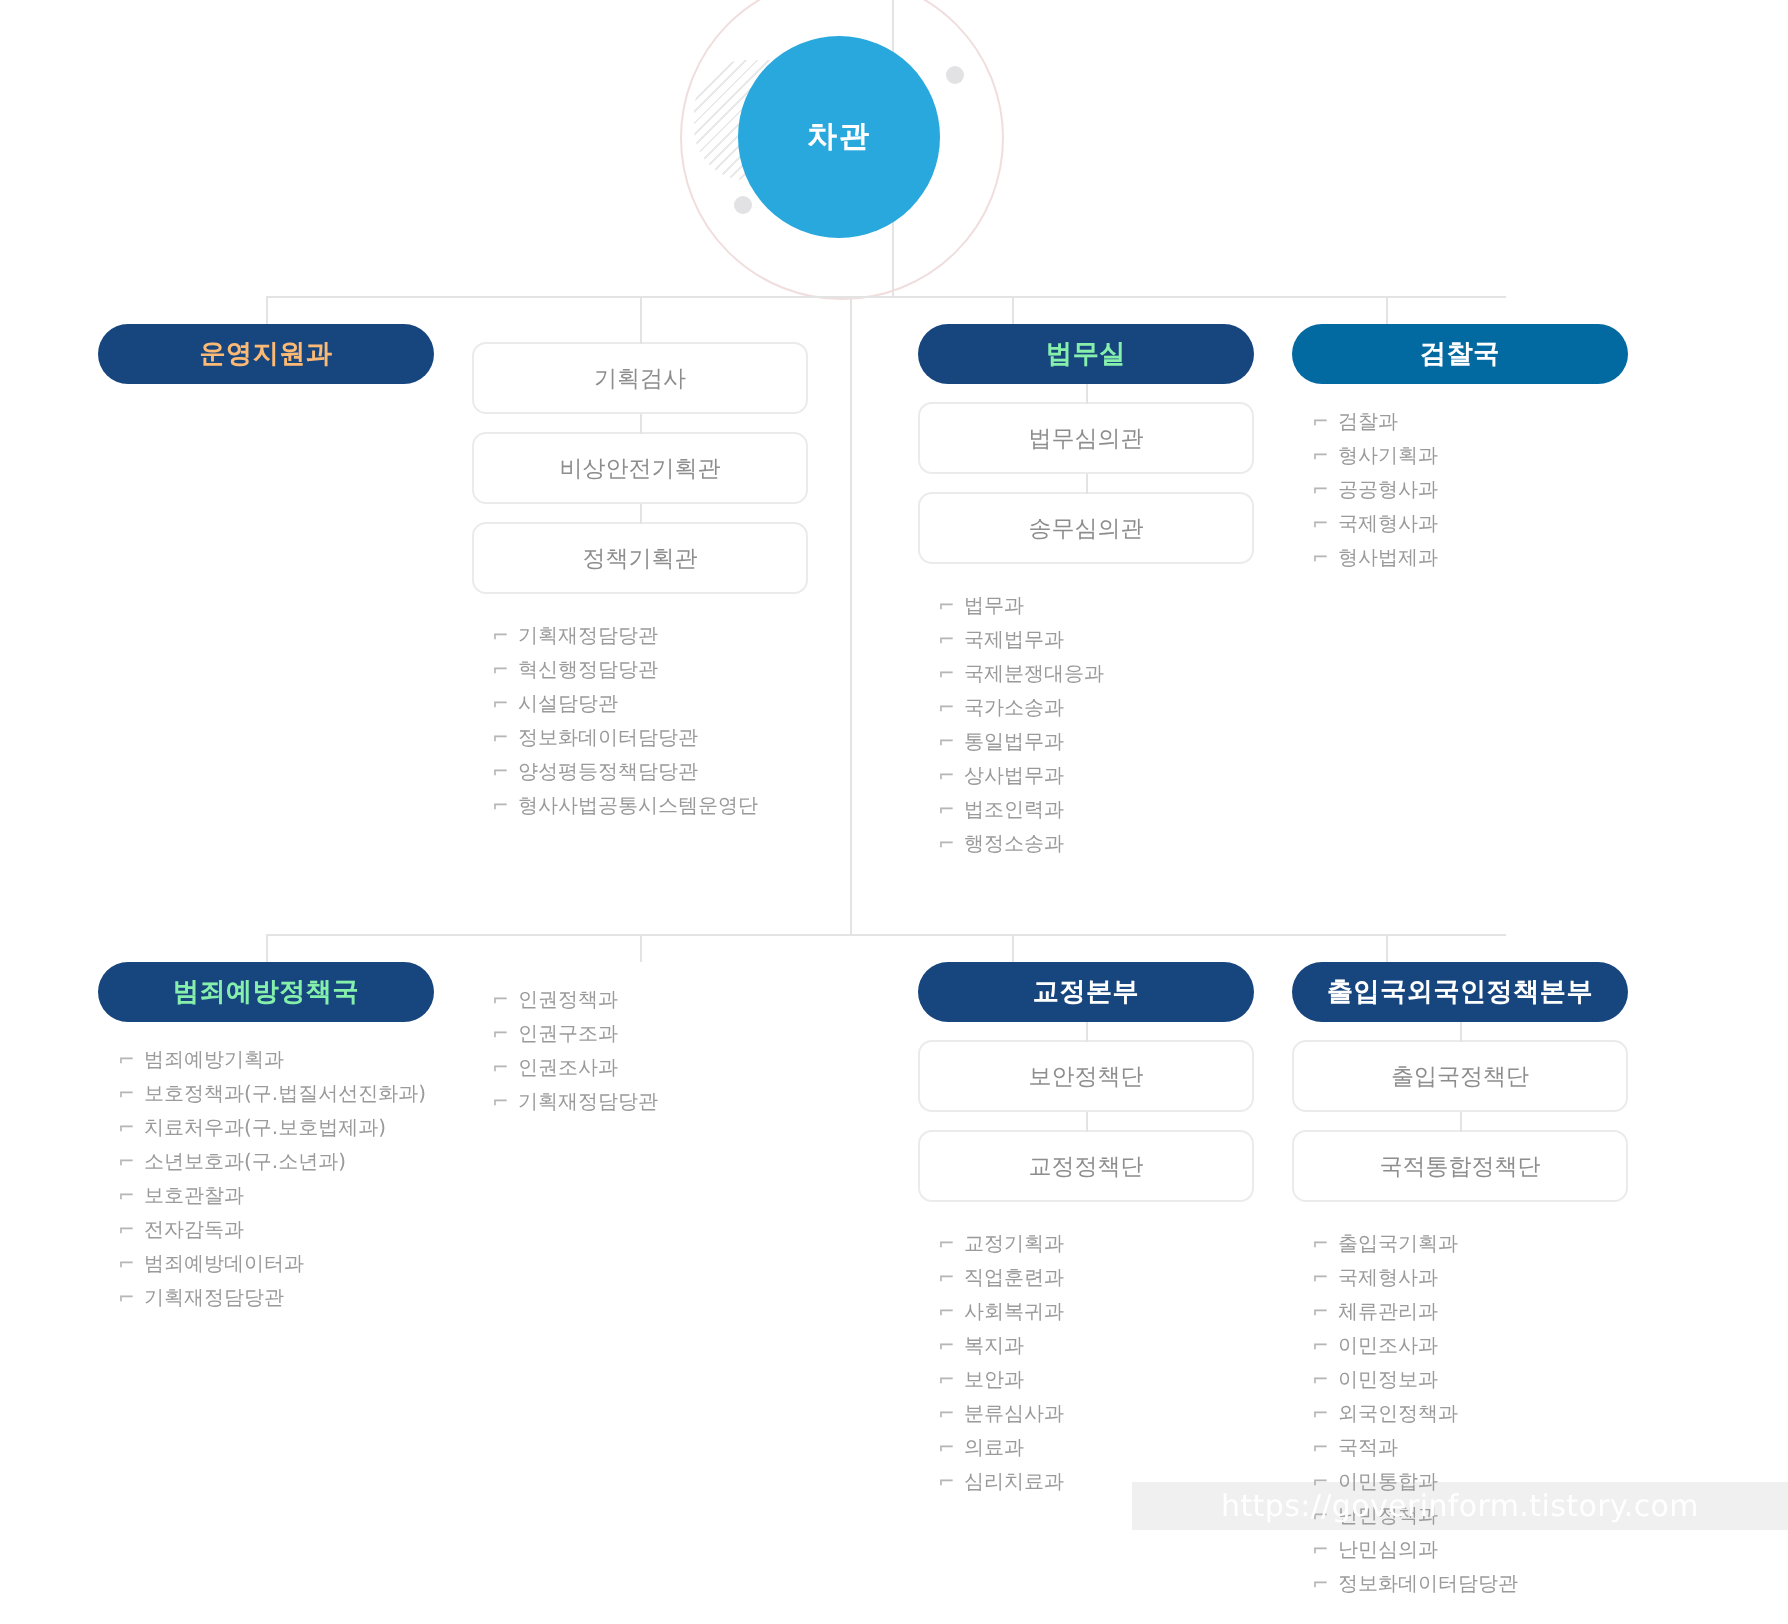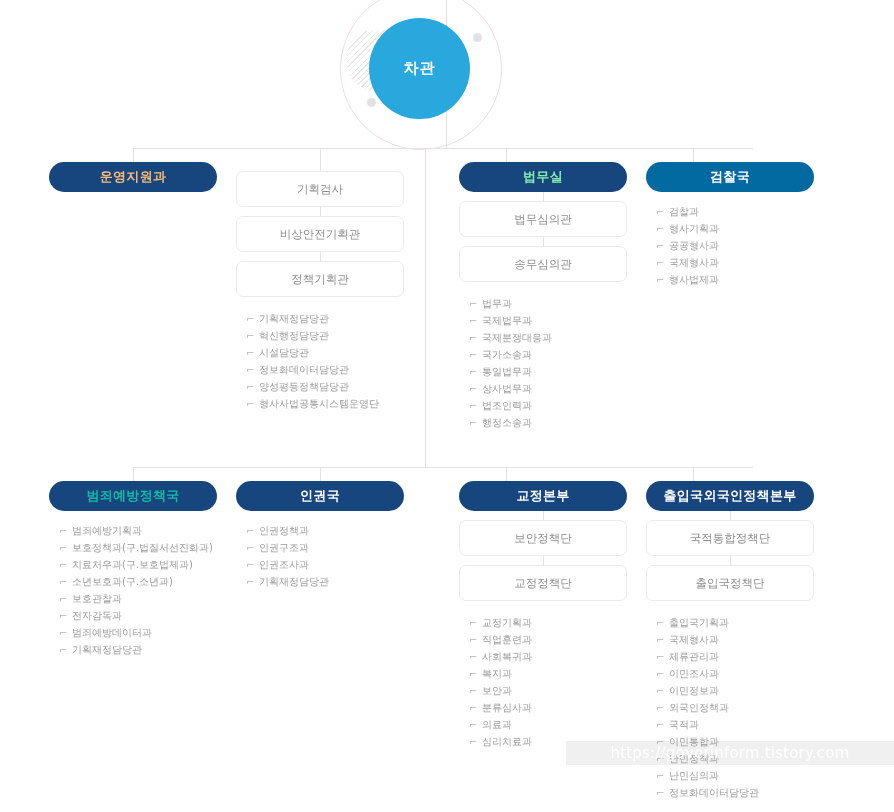--- a/index.html
+++ b/index.html
@@ -269,38 +269,35 @@
           <li class="leaf" style="color: rgb(154, 154, 154);"><span class="arrow">⌐</span><span>형사기획과</span></li>
           <li class="leaf" style="color: rgb(154, 154, 154);"><span class="arrow">⌐</span><span>공공형사과</span></li>
           <li class="leaf" style="color: rgb(154, 154, 154);"><span class="arrow">⌐</span><span>국제형사과</span></li>
           <li class="leaf" style="color: rgb(154, 154, 154);"><span class="arrow">⌐</span><span>형사법제과</span></li>
         </ul>
       </div>
     </div>
 
   <div class="row" id="row-2">
       <div class="col c1">
-        <div class="pill" style="background: rgb(23, 70, 127); color: #14b8a6;">
+        <div class="pill" style="background: rgb(23, 70, 127); color: #86efac;">
           <span>범죄예방정책국</span>
         </div>
         <ul class="leaf-list tight">
           <li class="leaf" style="color: rgb(154, 154, 154);"><span class="arrow">⌐</span><span>범죄예방기획과</span></li>
           <li class="leaf" style="color: rgb(154, 154, 154);"><span class="arrow">⌐</span><span>보호정책과(구.법질서선진화과)</span></li>
           <li class="leaf" style="color: rgb(154, 154, 154);"><span class="arrow">⌐</span><span>치료처우과(구.보호법제과)</span></li>
           <li class="leaf" style="color: rgb(154, 154, 154);"><span class="arrow">⌐</span><span>소년보호과(구.소년과)</span></li>
           <li class="leaf" style="color: rgb(154, 154, 154);"><span class="arrow">⌐</span><span>보호관찰과</span></li>
           <li class="leaf" style="color: rgb(154, 154, 154);"><span class="arrow">⌐</span><span>전자감독과</span></li>
           <li class="leaf" style="color: rgb(154, 154, 154);"><span class="arrow">⌐</span><span>범죄예방데이터과</span></li>
           <li class="leaf" style="color: rgb(154, 154, 154);"><span class="arrow">⌐</span><span>기획재정담당관</span></li>
         </ul>
       </div>
       <div class="col c2">
-        <div class="pill" style="background: rgb(23, 70, 127); color: rgb(255, 255, 255);">
-          <span>인권국</span>
-        </div>
         <ul class="leaf-list tight">
           <li class="leaf" style="color: rgb(154, 154, 154);"><span class="arrow">⌐</span><span>인권정책과</span></li>
           <li class="leaf" style="color: rgb(154, 154, 154);"><span class="arrow">⌐</span><span>인권구조과</span></li>
           <li class="leaf" style="color: rgb(154, 154, 154);"><span class="arrow">⌐</span><span>인권조사과</span></li>
           <li class="leaf" style="color: rgb(154, 154, 154);"><span class="arrow">⌐</span><span>기획재정담당관</span></li>
         </ul>
       </div>
       <div class="col c3">
         <div class="pill" style="background: rgb(23, 70, 127); color: rgb(255, 255, 255);">
           <span>교정본부</span>
@@ -320,24 +317,24 @@
           <li class="leaf" style="color: rgb(154, 154, 154);"><span class="arrow">⌐</span><span>분류심사과</span></li>
           <li class="leaf" style="color: rgb(154, 154, 154);"><span class="arrow">⌐</span><span>의료과</span></li>
           <li class="leaf" style="color: rgb(154, 154, 154);"><span class="arrow">⌐</span><span>심리치료과</span></li>
         </ul>
       </div>
       <div class="col c4">
         <div class="pill" style="background: rgb(23, 70, 127); color: rgb(255, 255, 255);">
           <span>출입국외국인정책본부</span>
         </div>
         <div class="subbox">
+          <span>출입국정책단</span>
+        </div>
+        <div class="subbox">
           <span>국적통합정책단</span>
-        </div>
-        <div class="subbox">
-          <span>출입국정책단</span>
         </div>
         <ul class="leaf-list">
           <li class="leaf" style="color: rgb(154, 154, 154);"><span class="arrow">⌐</span><span>출입국기획과</span></li>
           <li class="leaf" style="color: rgb(154, 154, 154);"><span class="arrow">⌐</span><span>국제형사과</span></li>
           <li class="leaf" style="color: rgb(154, 154, 154);"><span class="arrow">⌐</span><span>체류관리과</span></li>
           <li class="leaf" style="color: rgb(154, 154, 154);"><span class="arrow">⌐</span><span>이민조사과</span></li>
           <li class="leaf" style="color: rgb(154, 154, 154);"><span class="arrow">⌐</span><span>이민정보과</span></li>
           <li class="leaf" style="color: rgb(154, 154, 154);"><span class="arrow">⌐</span><span>외국인정책과</span></li>
           <li class="leaf" style="color: rgb(154, 154, 154);"><span class="arrow">⌐</span><span>국적과</span></li>
           <li class="leaf" style="color: rgb(154, 154, 154);"><span class="arrow">⌐</span><span>이민통합과</span></li>

